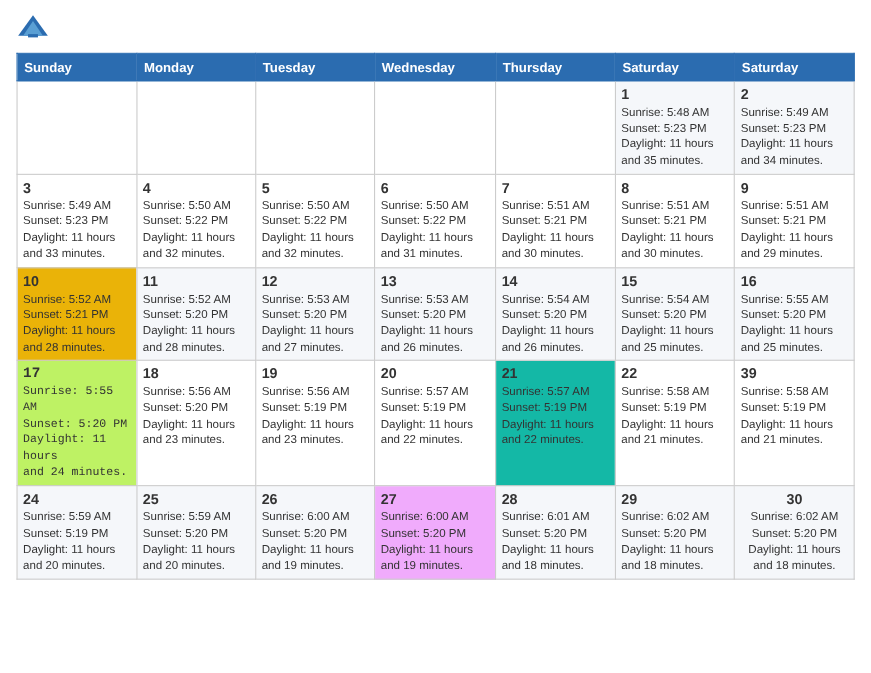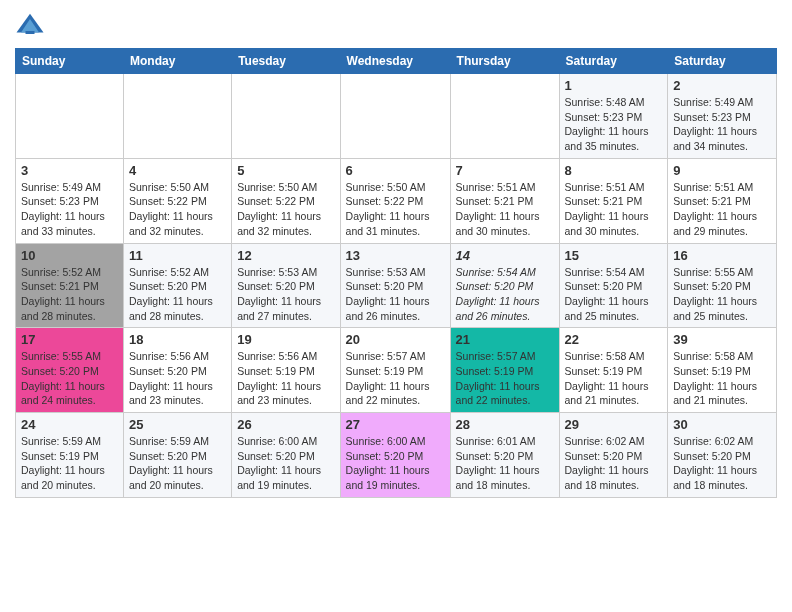--- a/index.html
+++ b/index.html
@@ -167,51 +167,51 @@
           <td style="background: rgb(255, 255, 255);">
             <span class="day-num">8</span>
             <div class="day-info">Sunrise: 5:51 AM<br>Sunset: 5:21 PM<br>Daylight: 11 hours<br>and 30 minutes.</div>
           </td>
           <td style="background: rgb(255, 255, 255);">
             <span class="day-num">9</span>
             <div class="day-info">Sunrise: 5:51 AM<br>Sunset: 5:21 PM<br>Daylight: 11 hours<br>and 29 minutes.</div>
           </td>
         </tr>
         <tr>
-          <td style="background: #a3a3a3;">
+          <td style="background: #eab308;">
             <span class="day-num">10</span>
             <div class="day-info">Sunrise: 5:52 AM<br>Sunset: 5:21 PM<br>Daylight: 11 hours<br>and 28 minutes.</div>
           </td>
           <td style="background: rgb(245, 247, 250);">
             <span class="day-num">11</span>
             <div class="day-info">Sunrise: 5:52 AM<br>Sunset: 5:20 PM<br>Daylight: 11 hours<br>and 28 minutes.</div>
           </td>
           <td style="background: rgb(245, 247, 250);">
             <span class="day-num">12</span>
             <div class="day-info">Sunrise: 5:53 AM<br>Sunset: 5:20 PM<br>Daylight: 11 hours<br>and 27 minutes.</div>
           </td>
           <td style="background: rgb(245, 247, 250);">
             <span class="day-num">13</span>
             <div class="day-info">Sunrise: 5:53 AM<br>Sunset: 5:20 PM<br>Daylight: 11 hours<br>and 26 minutes.</div>
           </td>
-          <td style="background: rgb(245, 247, 250); font-style: italic;">
+          <td style="background: rgb(245, 247, 250);">
             <span class="day-num">14</span>
             <div class="day-info">Sunrise: 5:54 AM<br>Sunset: 5:20 PM<br>Daylight: 11 hours<br>and 26 minutes.</div>
           </td>
           <td style="background: rgb(245, 247, 250); margin-left: 17px;">
             <span class="day-num">15</span>
             <div class="day-info">Sunrise: 5:54 AM<br>Sunset: 5:20 PM<br>Daylight: 11 hours<br>and 25 minutes.</div>
           </td>
           <td style="background: rgb(245, 247, 250);">
             <span class="day-num">16</span>
             <div class="day-info">Sunrise: 5:55 AM<br>Sunset: 5:20 PM<br>Daylight: 11 hours<br>and 25 minutes.</div>
           </td>
         </tr>
         <tr>
-          <td style="background: #ec4899;">
+          <td style="background: #bef264; font-family: Liberation Mono, monospace;">
             <span class="day-num">17</span>
             <div class="day-info">Sunrise: 5:55 AM<br>Sunset: 5:20 PM<br>Daylight: 11 hours<br>and 24 minutes.</div>
           </td>
           <td style="background: rgb(255, 255, 255);">
             <span class="day-num">18</span>
             <div class="day-info">Sunrise: 5:56 AM<br>Sunset: 5:20 PM<br>Daylight: 11 hours<br>and 23 minutes.</div>
           </td>
           <td style="background: rgb(255, 255, 255);">
             <span class="day-num">19</span>
             <div class="day-info">Sunrise: 5:56 AM<br>Sunset: 5:19 PM<br>Daylight: 11 hours<br>and 23 minutes.</div>
@@ -251,20 +251,20 @@
             <div class="day-info">Sunrise: 6:00 AM<br>Sunset: 5:20 PM<br>Daylight: 11 hours<br>and 19 minutes.</div>
           </td>
           <td style="background: rgb(245, 247, 250);">
             <span class="day-num">28</span>
             <div class="day-info">Sunrise: 6:01 AM<br>Sunset: 5:20 PM<br>Daylight: 11 hours<br>and 18 minutes.</div>
           </td>
           <td style="background: rgb(245, 247, 250);">
             <span class="day-num">29</span>
             <div class="day-info">Sunrise: 6:02 AM<br>Sunset: 5:20 PM<br>Daylight: 11 hours<br>and 18 minutes.</div>
           </td>
-          <td style="background: rgb(245, 247, 250);">
+          <td style="background: rgb(245, 247, 250); text-align: center;">
             <span class="day-num">30</span>
             <div class="day-info">Sunrise: 6:02 AM<br>Sunset: 5:20 PM<br>Daylight: 11 hours<br>and 18 minutes.</div>
           </td>
         </tr>
       </tbody>
   </table>
 </div>
 
 </body></html>

